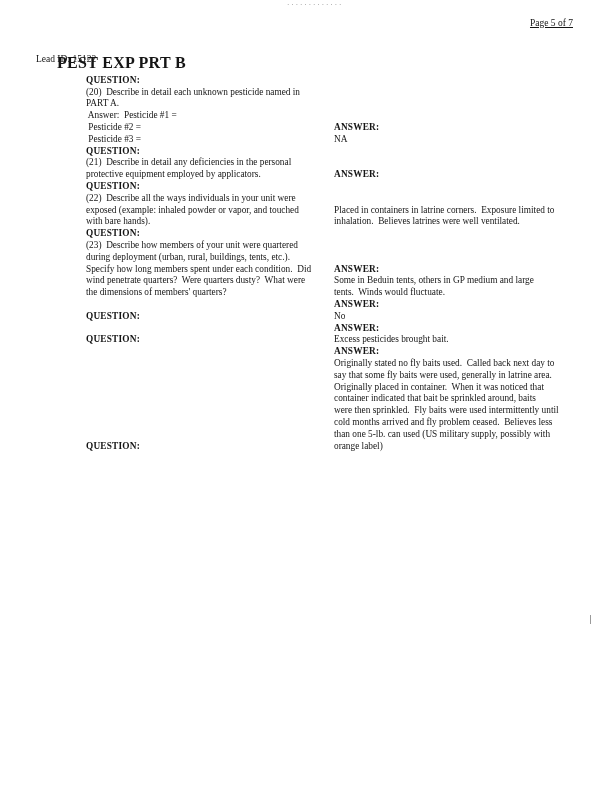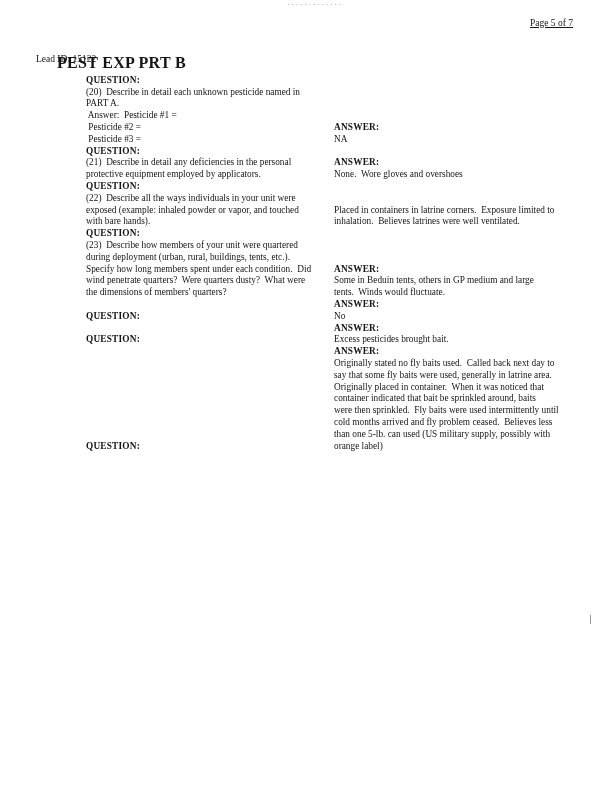--- a/index.html
+++ b/index.html
@@ -112,21 +112,20 @@
     </div>
 
     <div class="qa-row">
       <div class="q-col">
         <div class="hdr">QUESTION:</div>
         <div class="txt">(21)  Describe in detail any deficiencies in the personal
 protective equipment employed by applicators.</div>
       </div>
       <div class="a-col">
         <div class="hdr">ANSWER:</div>
-        <div class="txt">None.  Wore gloves and overshoes</div>
       </div>
     </div>
 
     <div class="qa-row">
       <div class="q-col">
         <div class="hdr">QUESTION:</div>
         <div class="txt">(22)  Describe all the ways individuals in your unit were
 exposed (example: inhaled powder or vapor, and touched
 with bare hands).</div>
       </div>

